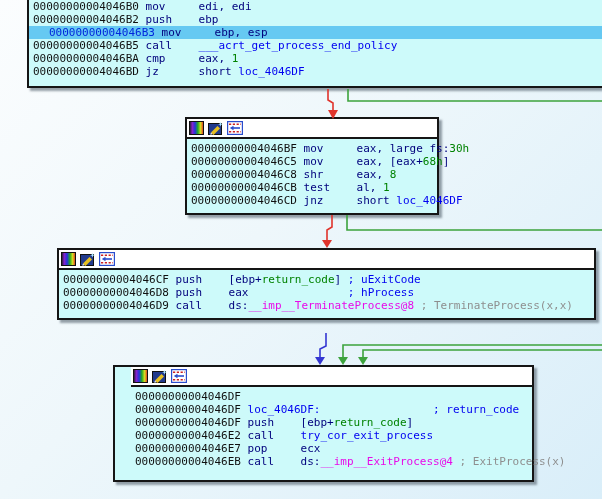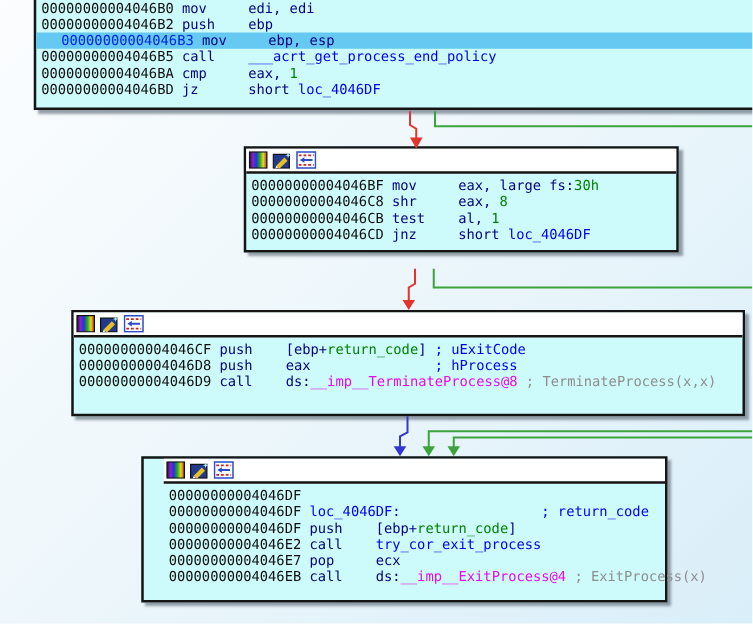--- a/index.html
+++ b/index.html
@@ -64,21 +64,21 @@
       <div class="block" style="left: 27px; top: -5px; width: 580px;">
         <div class="body" style="padding-bottom: 8px;">
           <div class="line"><span class="seg-a">00000000004046B0 </span><span class="seg-k">mov     edi, edi</span></div>
           <div class="line"><span class="seg-a">00000000004046B2 </span><span class="seg-k">push    ebp</span></div>
           <div class="line sel"><span class="seg-a">00000000004046B3 </span><span class="seg-k">mov     ebp, esp</span></div>
           <div class="line"><span class="seg-a">00000000004046B5 </span><span class="seg-k">call    </span><span class="seg-n">___acrt_get_process_end_policy</span></div>
           <div class="line"><span class="seg-a">00000000004046BA </span><span class="seg-k">cmp     eax, </span><span class="seg-g">1</span></div>
           <div class="line"><span class="seg-a">00000000004046BD </span><span class="seg-k">jz      short </span><span class="seg-n">loc_4046DF</span></div>
         </div>
       </div>
-      <div class="block" style="left: 195px; top: 117px; width: 348px;">
+      <div class="block" style="left: 185px; top: 117px; width: 254px;">
         <div class="titlebar">
           <svg class="tb-icon" viewBox="0 0 16 14">
      <defs>
               <linearGradient id="rg" x1="0" y1="0" x2="1" y2="0">
        <stop offset="0" stop-color="#1a1a1a"></stop>
                 <stop offset="0.2" stop-color="#8822cc"></stop>
        <stop offset="0.4" stop-color="#2233dd"></stop>
                 <stop offset="0.6" stop-color="#22aa22"></stop>
        <stop offset="0.8" stop-color="#dddd22"></stop>
                 <stop offset="1" stop-color="#dd2222"></stop>
@@ -95,20 +95,21 @@
           <svg class="tb-icon" viewBox="0 0 16 14">
      <rect x="0.5" y="0.5" width="15" height="13" fill="#ffffff" stroke="#2a4ccc" stroke-width="1.4"></rect>
      <line x1="2" y1="3.2" x2="14" y2="3.2" stroke="#cc2222" stroke-width="1.4" stroke-dasharray="2.2 1.6"></line>
      <line x1="2" y1="10.8" x2="14" y2="10.8" stroke="#cc2222" stroke-width="1.4" stroke-dasharray="2.2 1.6"></line>
      <line x1="13" y1="7" x2="6" y2="7" stroke="#2a4ccc" stroke-width="1.6"></line>
      <polygon points="6.5,4.8 6.5,9.2 2.8,7" fill="#2a4ccc"></polygon>
    </svg>
         </div>
         <div class="body" style="padding-bottom: 6px;">
           <div class="line"><span class="seg-a">00000000004046BF </span><span class="seg-k">mov     eax, large fs:</span><span class="seg-g">30h</span></div>
+          <div class="line"><span class="seg-a">00000000004046C5 </span><span class="seg-k">mov     eax, [eax+</span><span class="seg-g">68h</span><span class="seg-k">]</span></div>
           <div class="line"><span class="seg-a">00000000004046C8 </span><span class="seg-k">shr     eax, </span><span class="seg-g">8</span></div>
           <div class="line"><span class="seg-a">00000000004046CB </span><span class="seg-k">test    al, </span><span class="seg-g">1</span></div>
           <div class="line"><span class="seg-a">00000000004046CD </span><span class="seg-k">jnz     short </span><span class="seg-n">loc_4046DF</span></div>
         </div>
       </div>
       <div class="block" style="left: 57px; top: 248px; width: 539px;">
         <div class="titlebar">
           <svg class="tb-icon" viewBox="0 0 16 14">
      <defs>
               <linearGradient id="rg" x1="0" y1="0" x2="1" y2="0">
@@ -129,21 +130,21 @@
      <path d="M12.5 1 L13.1 2.6 L14.7 3.2 L13.1 3.8 L12.5 5.4 L11.9 3.8 L10.3 3.2 L11.9 2.6 Z" fill="#aee6ff"></path>
    </svg>
           <svg class="tb-icon" viewBox="0 0 16 14">
      <rect x="0.5" y="0.5" width="15" height="13" fill="#ffffff" stroke="#2a4ccc" stroke-width="1.4"></rect>
      <line x1="2" y1="3.2" x2="14" y2="3.2" stroke="#cc2222" stroke-width="1.4" stroke-dasharray="2.2 1.6"></line>
      <line x1="2" y1="10.8" x2="14" y2="10.8" stroke="#cc2222" stroke-width="1.4" stroke-dasharray="2.2 1.6"></line>
      <line x1="13" y1="7" x2="6" y2="7" stroke="#2a4ccc" stroke-width="1.6"></line>
      <polygon points="6.5,4.8 6.5,9.2 2.8,7" fill="#2a4ccc"></polygon>
    </svg>
         </div>
-        <div class="body" style="padding-bottom: 19px;">
+        <div class="body" style="padding-bottom: 6px;">
           <div class="line"><span class="seg-a">00000000004046CF </span><span class="seg-k">push    [ebp+</span><span class="seg-g">return_code</span><span class="seg-k">] </span><span class="seg-c">; uExitCode</span></div>
           <div class="line"><span class="seg-a">00000000004046D8 </span><span class="seg-k">push    eax</span><span class="seg-x">               </span><span class="seg-c">; hProcess</span></div>
           <div class="line"><span class="seg-a">00000000004046D9 </span><span class="seg-k">call    ds:</span><span class="seg-m">__imp__TerminateProcess@8</span><span class="seg-x"> </span><span class="seg-c2">; TerminateProcess(x,x)</span></div>
         </div>
       </div>
       <div class="block" style="left: 113px; top: 365px; width: 421px; padding-left: 16px;">
         <div class="titlebar">
           <svg class="tb-icon" viewBox="0 0 16 14">
      <defs>
               <linearGradient id="rg" x1="0" y1="0" x2="1" y2="0">

